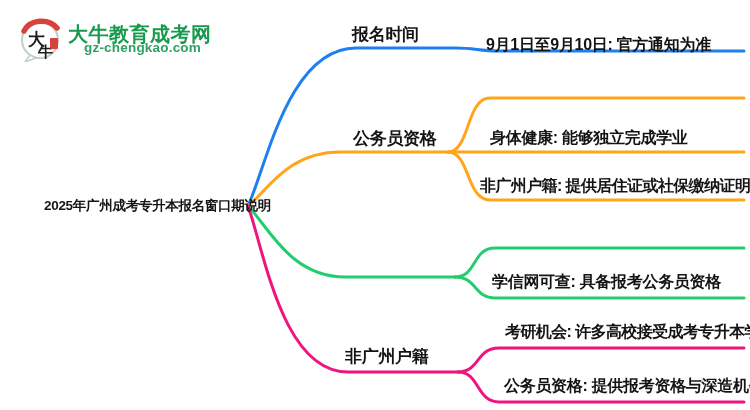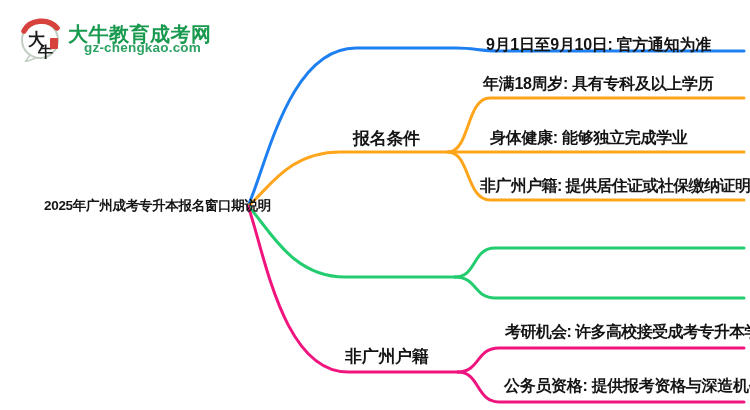--- a/index.html
+++ b/index.html
@@ -59,25 +59,26 @@
       <text x="12" y="31" font-size="17" font-weight="bold" fill="#1c1c1c">大</text>
       <text x="22" y="43" font-size="15" font-weight="bold" fill="#1c1c1c">牛</text>
       <rect x="34" y="24" width="8" height="11" rx="1" fill="var(--seal-red,#D8423C)"></rect>
     </svg>
     <div class="brand-name">大牛教育成考网</div>
     <div class="brand-domain">gz-chengkao.com</div>
   </div>
 
   <div class="node root-node" style="left:10px; top:198px;">2025年广州成考专升本报名窗口期说明</div>
 
+  <div class="node branch-label" style="left:352px; top:24px;">报名时间</div>
   <div class="node leaf-node" style="left:486px; top:35px;">9月1日至9月10日: 官方通知为准</div>
 
-  <div class="node branch-label" style="left:353px; top:128px;">报名条件</div>
-  <div class="node leaf-node" style="left:483px; top:74px;">年满18周岁: 具有专科及以上学历</div>
+  <div class="node branch-label" style="left:353px; top:128px;">公务员资格</div>
   <div class="node leaf-node leaf-tight" style="left:480px; top:176px;">非广州户籍: 提供居住证或社保缴纳证明</div>
   <div class="node leaf-node" style="left:490px; top:128px;">身体健康: 能够独立完成学业</div>
 
+  <div class="node leaf-node" style="left:492px; top:272px;">学信网可查: 具备报考公务员资格</div>
 
   <div class="node branch-label" style="left:345px; top:346px;">非广州户籍</div>
   <div class="node leaf-node leaf-tight" style="left:505px; top:322px;">考研机会: 许多高校接受成考专升本学历</div>
   <div class="node leaf-node" style="left:504px; top:376px;">公务员资格: 提供报考资格与深造机会</div>
 
 </div>
 
 </body></html>

